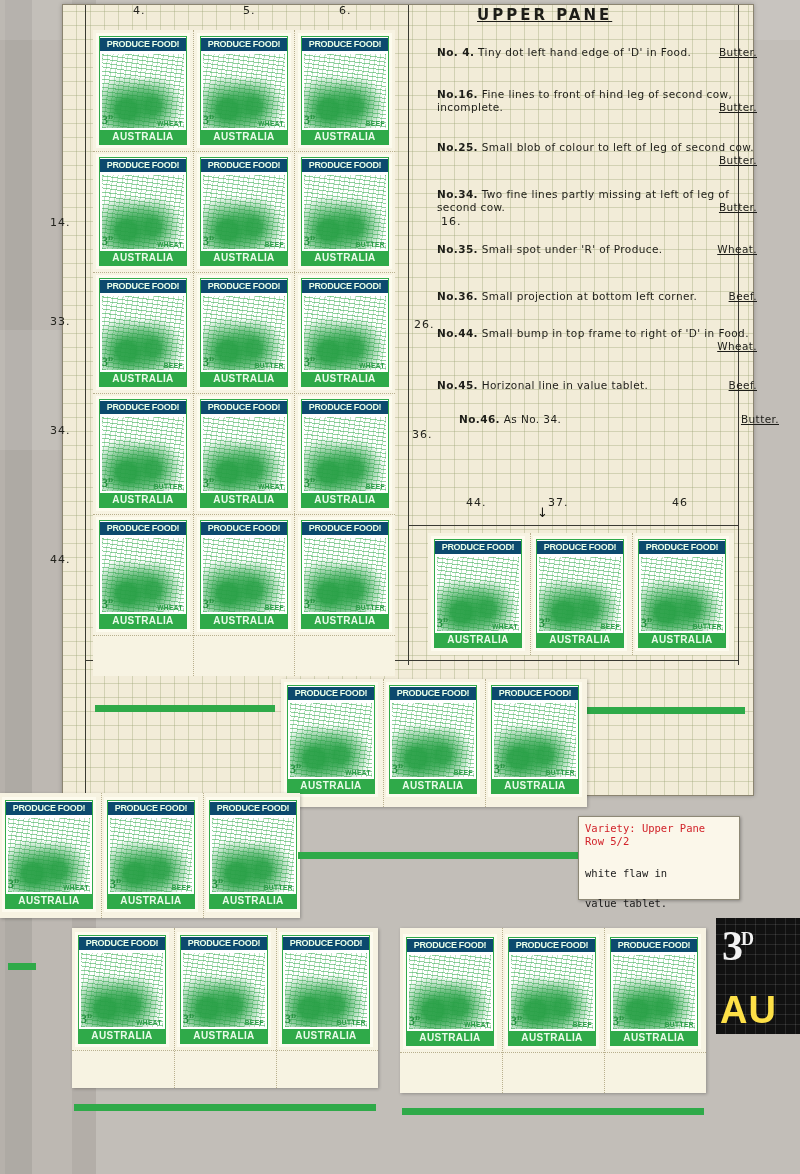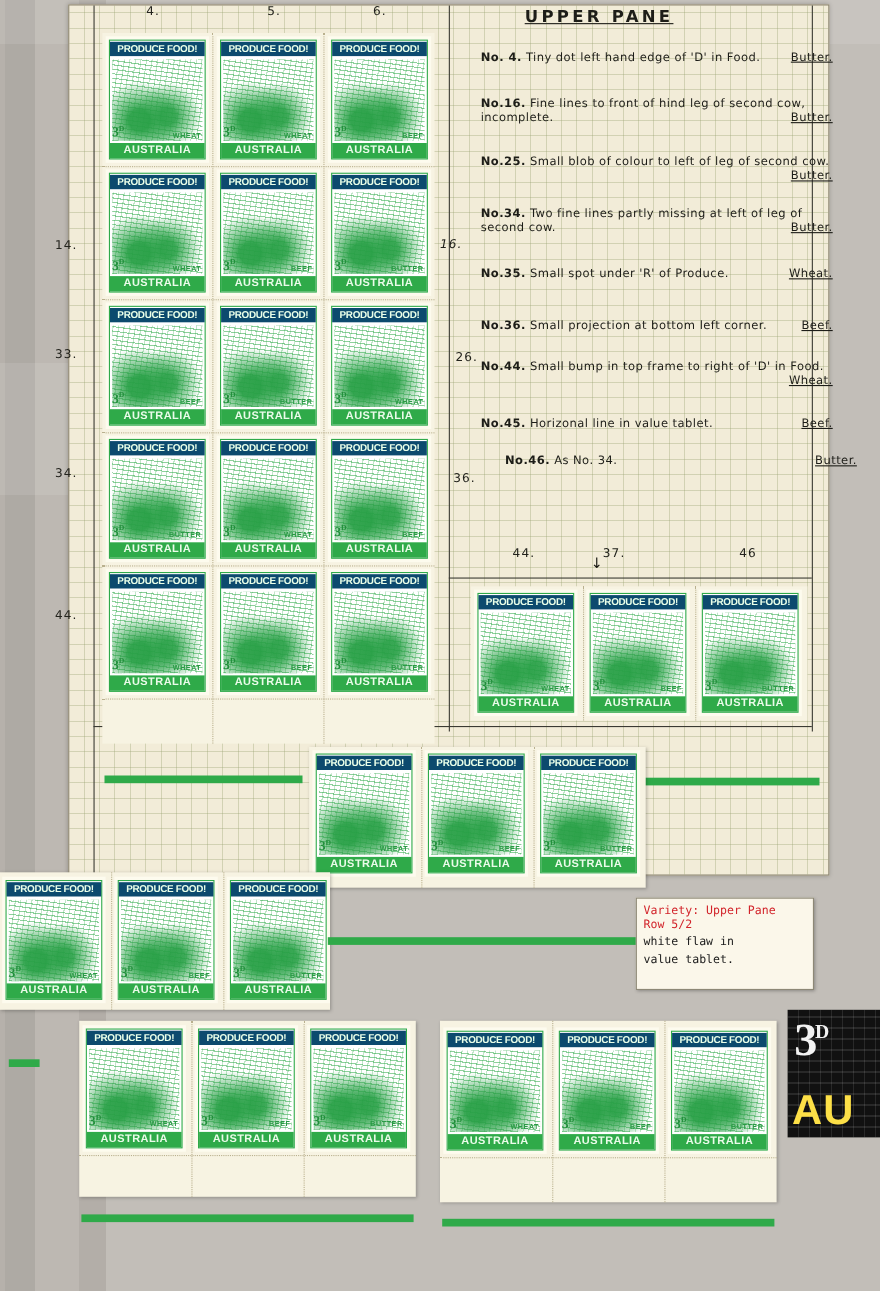--- a/index.html
+++ b/index.html
@@ -89,21 +89,21 @@
   .colnum{position:absolute;font-size:11px;letter-spacing:1px;color:#23231d;}
   
   .card{
     position:absolute;left:578px;top:816px;width:162px;height:84px;
     background:#fbf7ea;border:1px solid #8d8876;
     box-shadow:1px 1px 3px rgba(0,0,0,.3);
     font-family:"DejaVu Sans Mono", monospace;font-size:10.5px;line-height:13px;
     padding:5px 6px;box-sizing:border-box;
   }
   .card .red{color:#d2232a;}
-  .card .blk{color:#1a1a1a;margin-top:2px;}
+  .card .blk{color:#1a1a1a;margin-top:19px;}
   
   .photo{
     position:absolute;left:716px;top:918px;width:84px;height:116px;
     background:#111;overflow:hidden;
   }
   .photo .p3d{
     position:absolute;left:6px;top:4px;color:#f2f2f2;
     font-family:"Liberation Serif",serif;font-weight:bold;font-size:42px;
     letter-spacing:-2px;
   }
@@ -140,21 +140,21 @@
 
 <div class="colnum" style="left:133px;top:4px;">4.</div>
 <div class="colnum" style="left:243px;top:4px;">5.</div>
 <div class="colnum" style="left:339px;top:4px;">6.</div>
 
 <div class="rownum" style="left:50px;top:216px;">14.</div>
 <div class="rownum" style="left:50px;top:315px;">33.</div>
 <div class="rownum" style="left:50px;top:424px;">34.</div>
 <div class="rownum" style="left:50px;top:553px;">44.</div>
 
-<div class="rownum" style="left:400px;top:215px;font-style:italic;">16.</div>
+<div class="rownum" style="left:441px;top:215px;">16.</div>
 <div class="rownum" style="left:414px;top:318px;">26.</div>
 <div class="rownum" style="left:412px;top:428px;">36.</div>
 
 <div class="colnum" style="left:466px;top:496px;">44.</div>
 <div class="colnum" style="left:548px;top:496px;">37.</div>
 <div class="colnum" style="left:672px;top:496px;">46</div>
 <div class="arrow" style="left:537px;top:505px;">↓</div>
 
 <div class="notes notes-title" style="left:477px;top:6px;">UPPER PANE</div>
 
@@ -502,20 +502,20 @@
   </div>
 </div>
 <div class="greenbar" style="left:402px;top:1108px;width:302px;"></div>
 
 <div class="greenbar" style="left:8px;top:963px;width:28px;"></div>
 
 <div class="card">
   <div class="red">Variety: Upper Pane</div>
   <div class="red">Row 5/2</div>
   <div class="blk">white flaw in</div>
-  <div class="blk" style="margin-top:3px">value tablet.</div>
+  <div class="blk" style="margin-top:17px">value tablet.</div>
 </div>
 
 <div class="photo">
   <div class="grid"></div>
   <div class="p3d"><span>3</span><sup style="font-size:18px;">D</sup></div>
   <div class="pau">AU</div>
 </div>
 
 </body></html>

